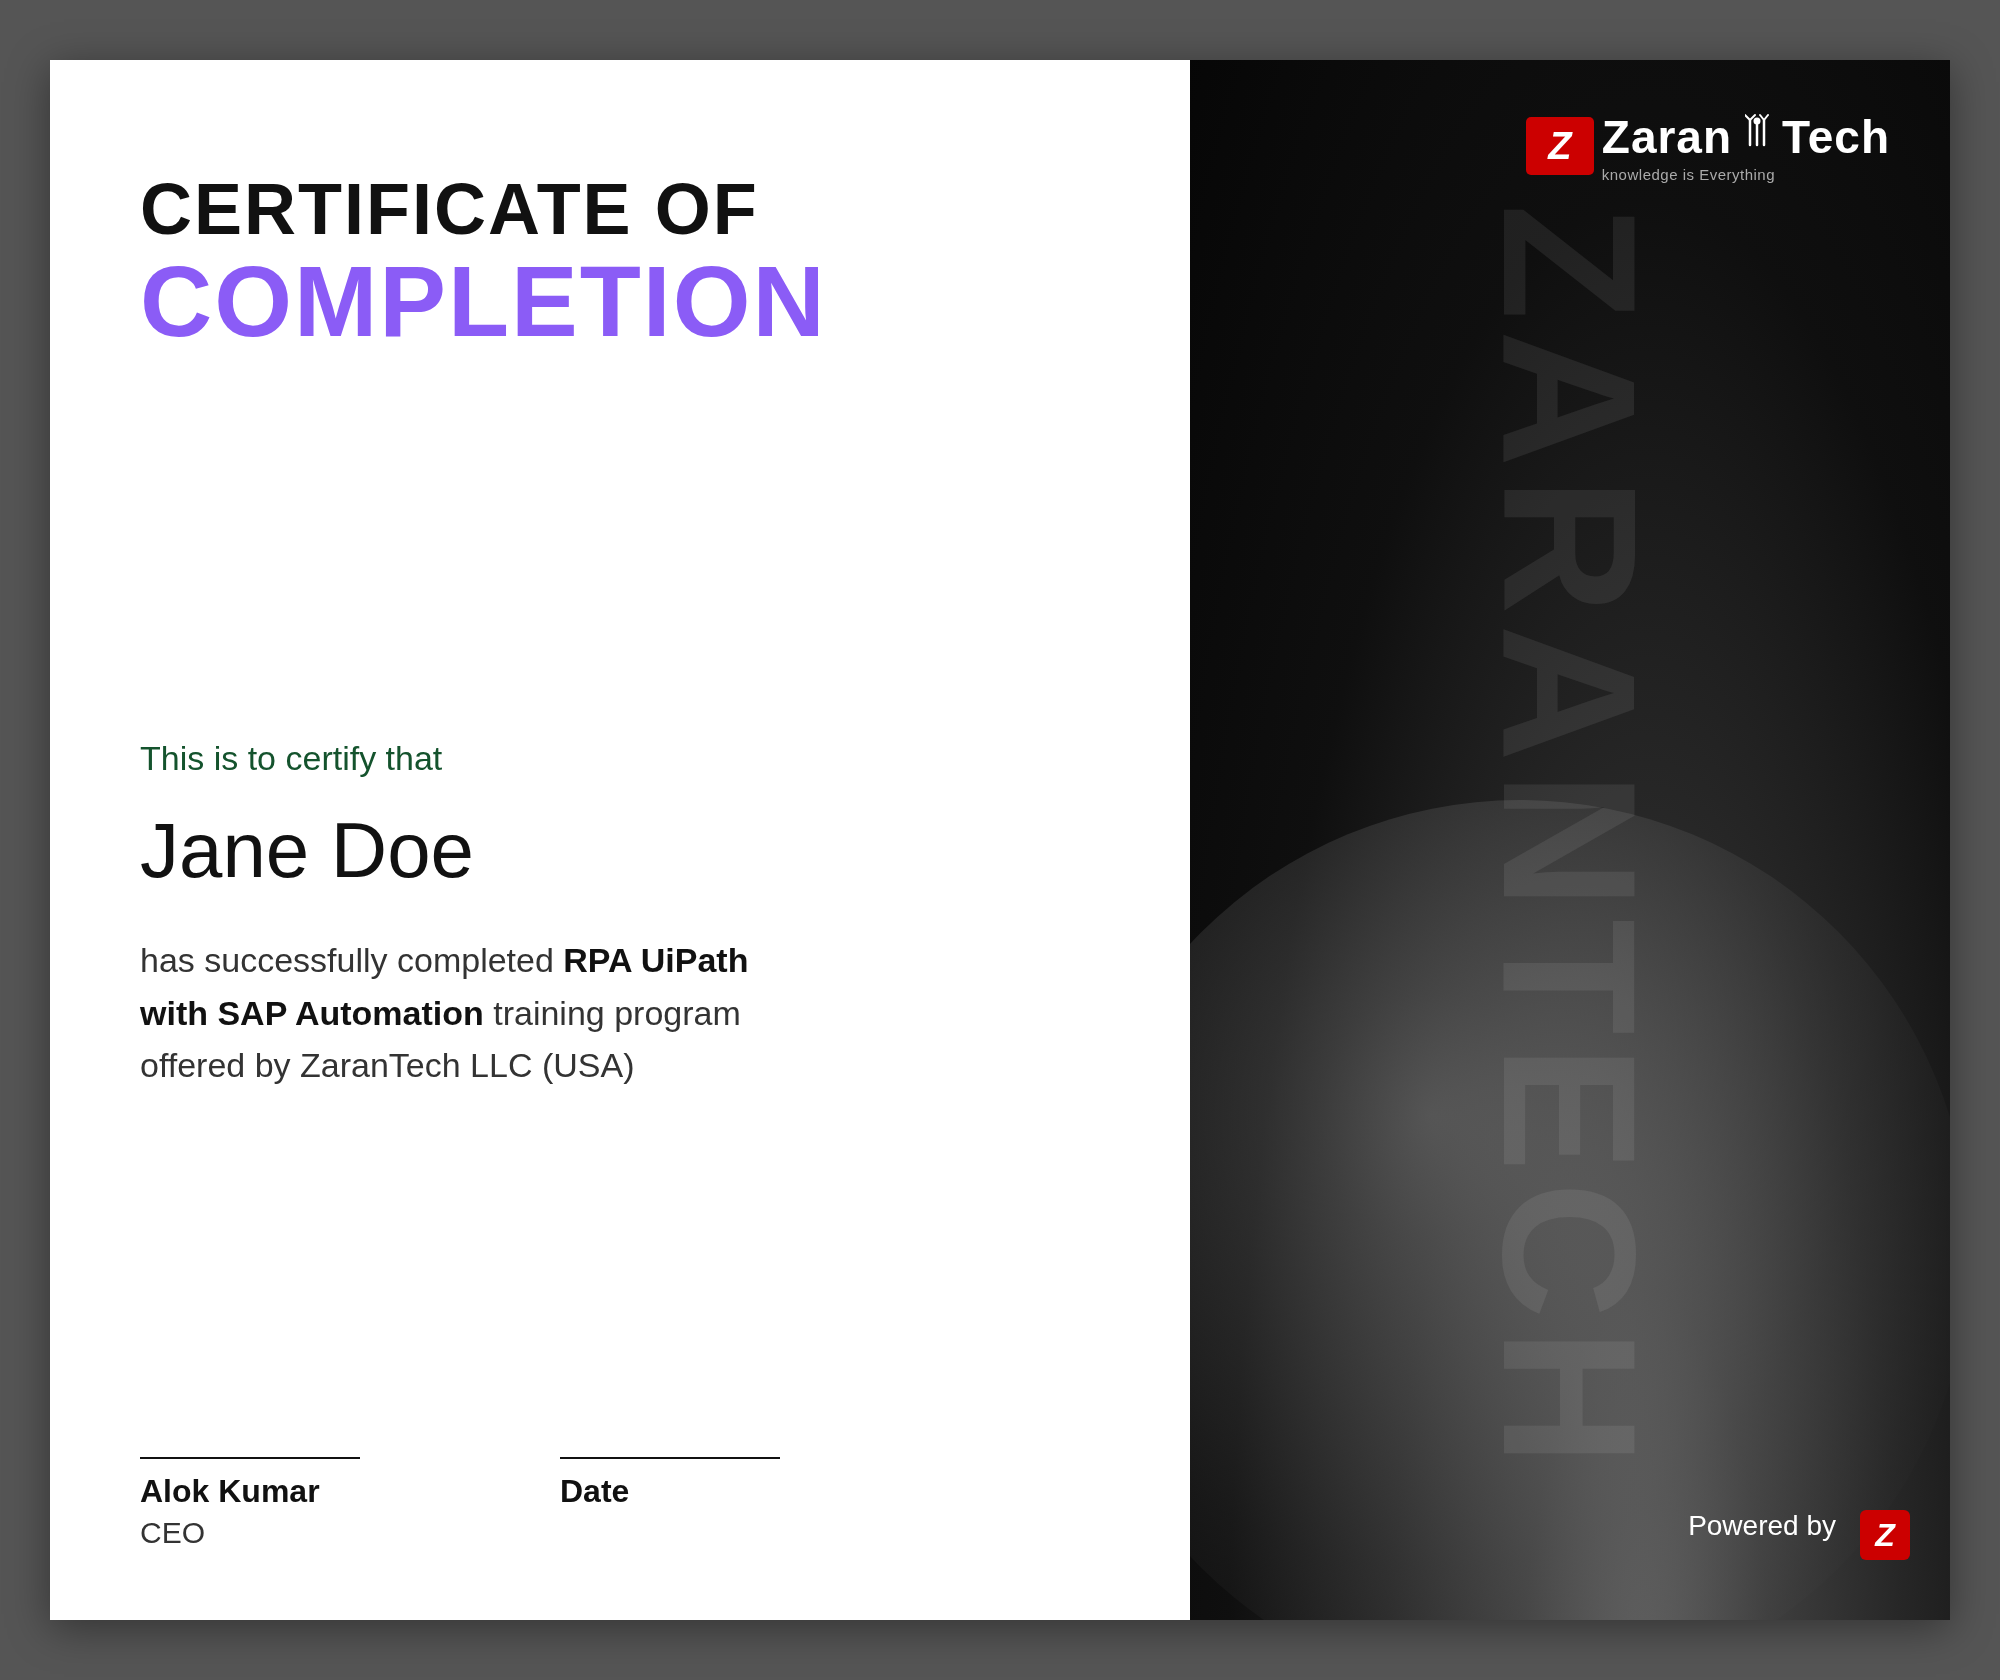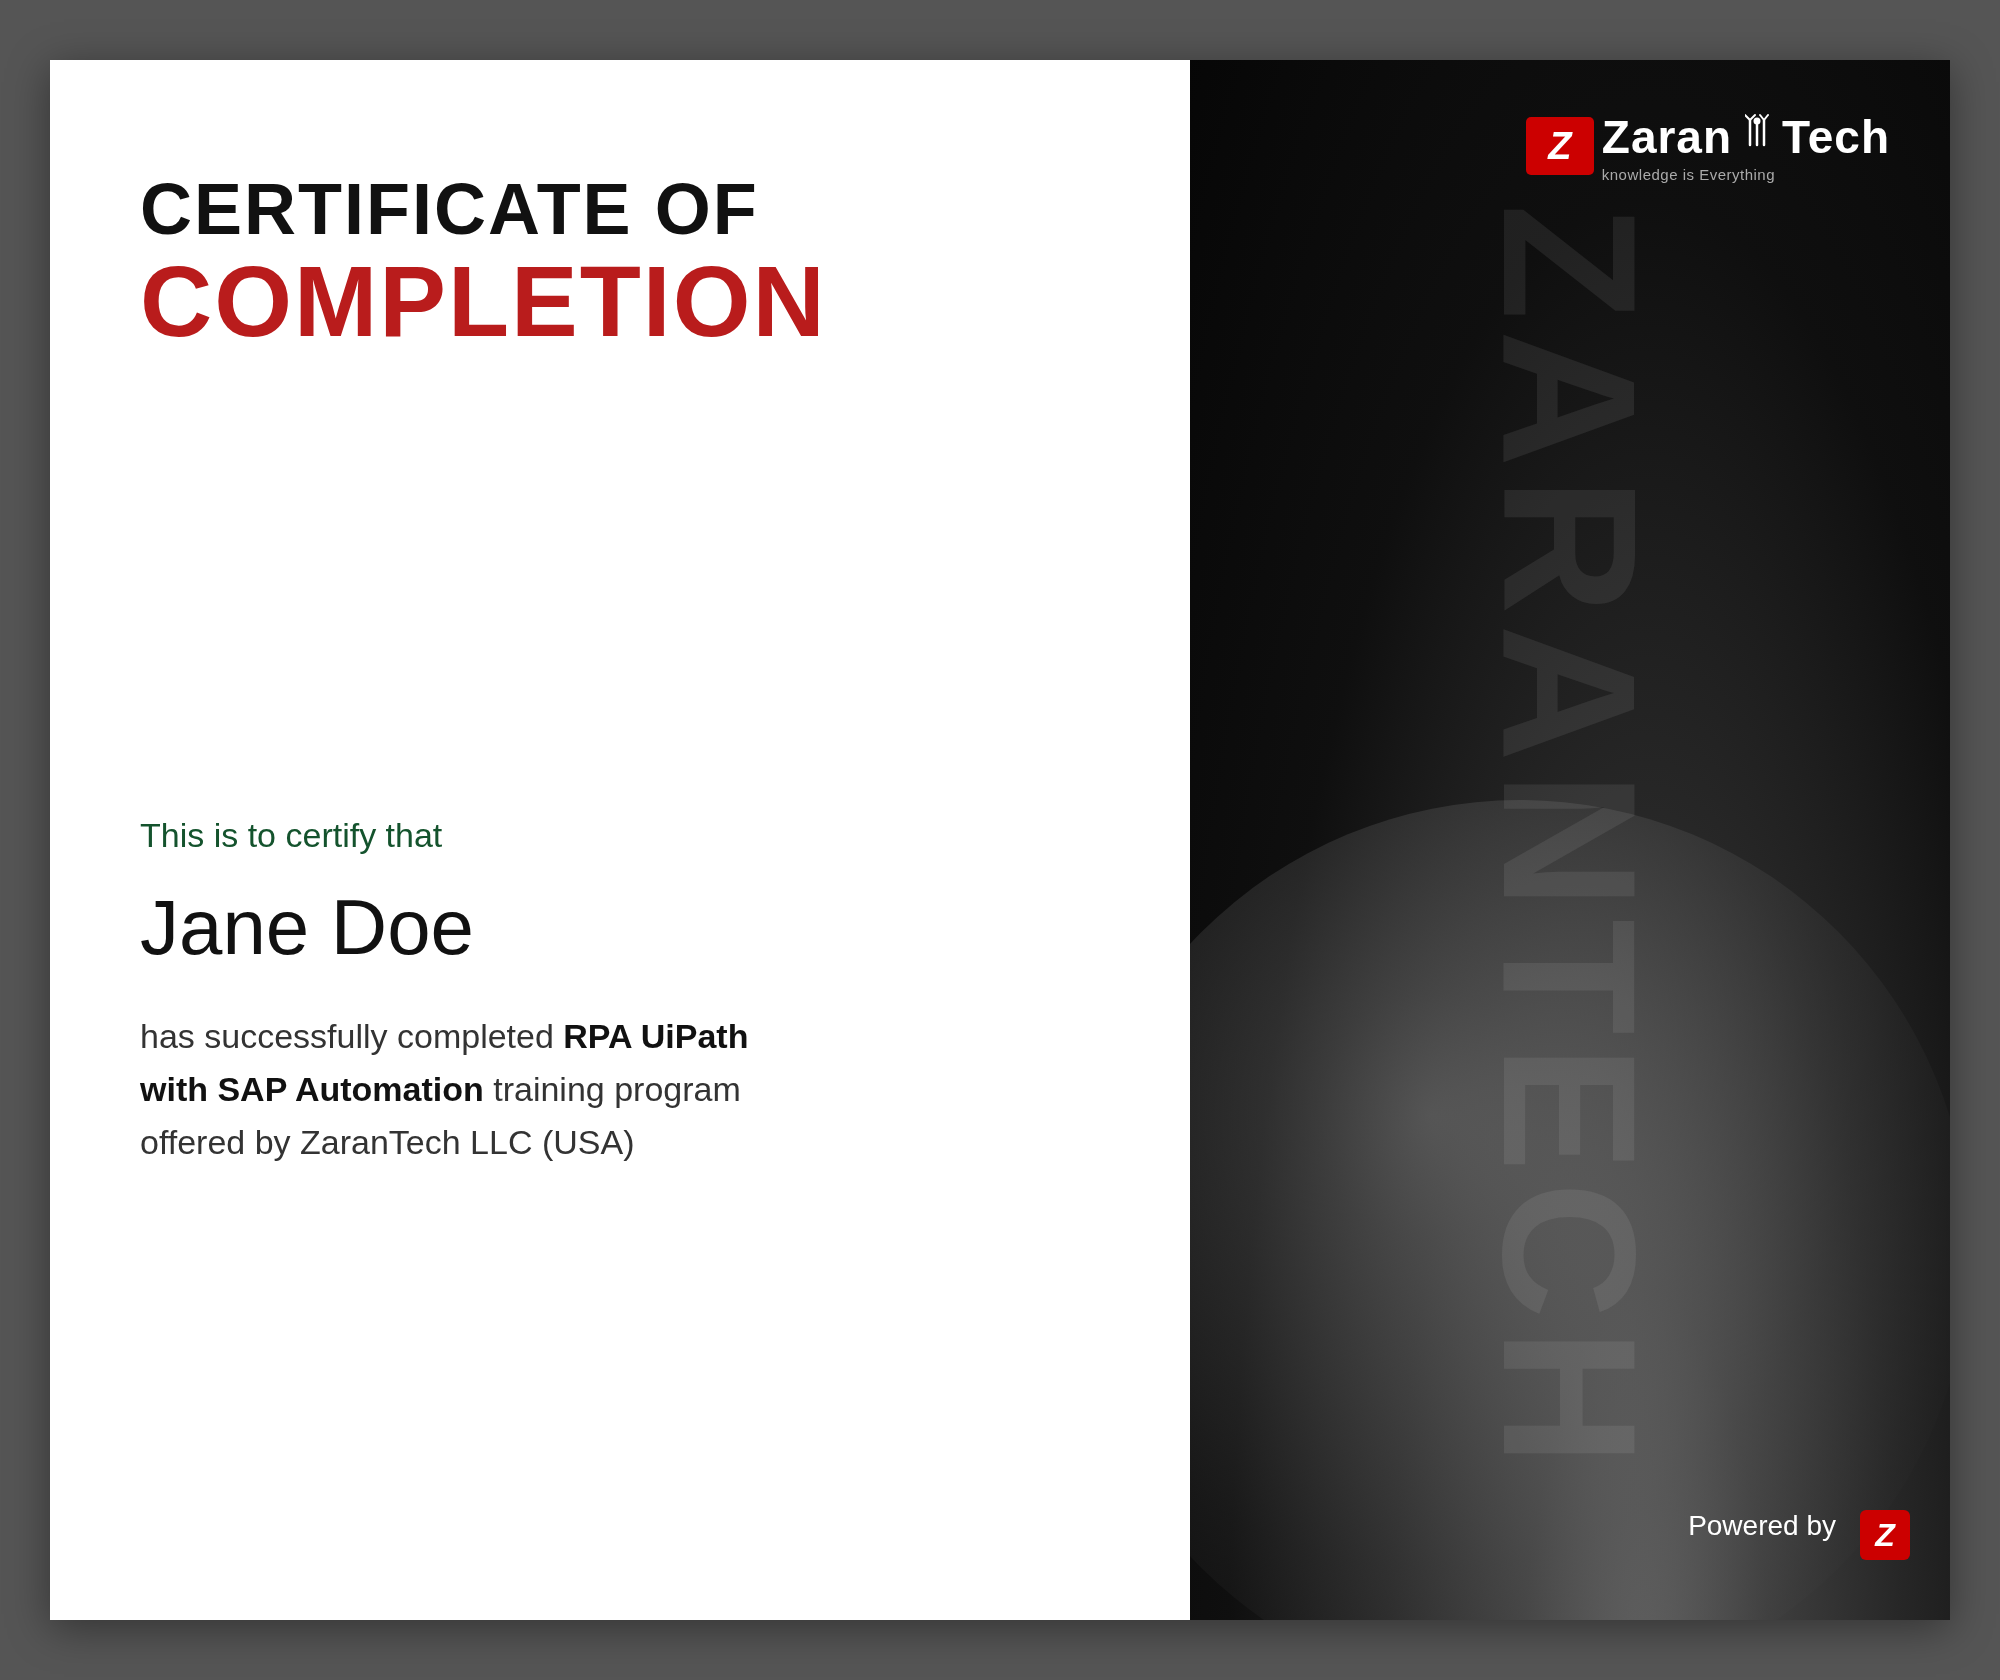--- a/index.html
+++ b/index.html
@@ -46,21 +46,21 @@
       font-weight: 900;
       color: #111111;
       letter-spacing: 2px;
       text-transform: uppercase;
       line-height: 1.1;
     }
 
     .cert-title-line2 {
       font-size: 100px;
       font-weight: 900;
-      color: #b91c1c;
+      color: #8b5cf6;
       letter-spacing: 2px;
       text-transform: uppercase;
       line-height: 1.05;
     }
 
     .cert-body {
       flex: 1;
       display: flex;
       flex-direction: column;
       justify-content: center;
@@ -305,20 +305,31 @@
     </div>
 
     <div class="cert-body">
       <div class="cert-certify-text">This is to certify that</div>
       <div class="cert-recipient-name">Jane Doe</div>
       <div class="cert-description">
         <span>has successfully completed </span><span class="bold-text">RPA UiPath with SAP Automation</span><span> training program offered by ZaranTech LLC (USA)</span>
       </div>
     </div>
 
+    <div class="cert-footer">
+      <div class="signature-block">
+        <div class="signature-line"></div>
+        <div class="signature-name">Alok Kumar</div>
+        <div class="signature-role">CEO</div>
+      </div>
+      <div class="date-block">
+        <div class="date-line"></div>
+        <div class="date-label">Date</div>
+      </div>
+    </div>
   </div>
 
   <div class="cert-right">
 
     <div class="globe-circle"></div>
     <div class="globe-bg"></div>
 
     <div class="watermark-text">
       <div class="watermark-inner">ZARANTECH</div>
     </div>

